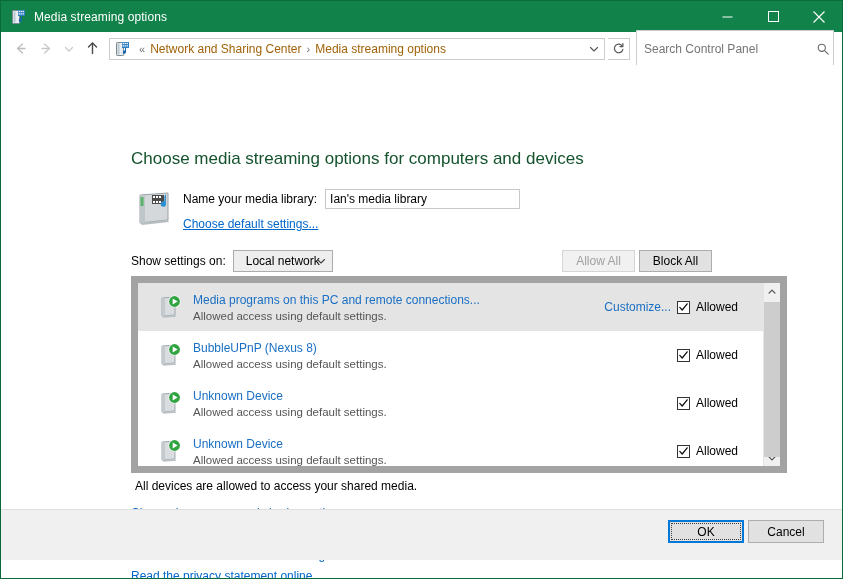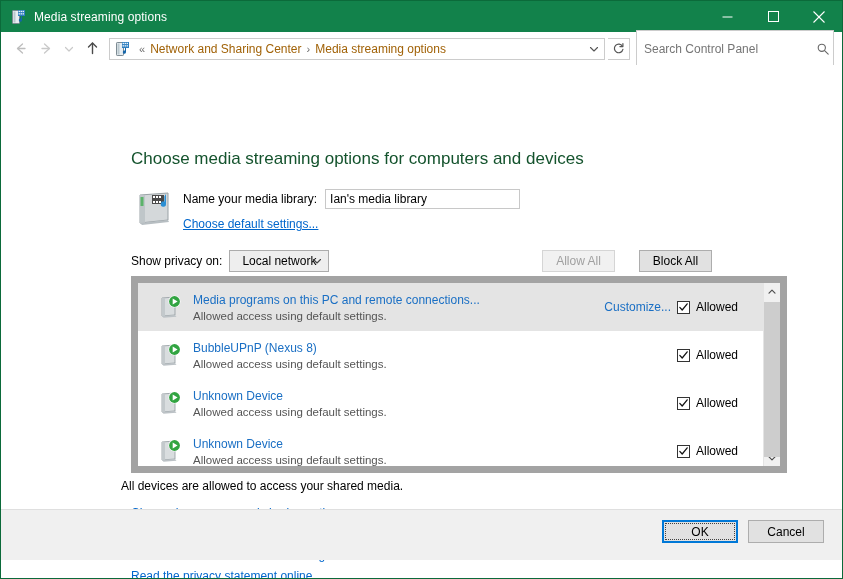--- a/index.html
+++ b/index.html
@@ -254,21 +254,21 @@
   .combo .caret {
     position: absolute;
     right: 6px;
     top: 50%;
     transform: translateY(-50%);
     display: flex;
   }
   .btns-right {
     margin-left: auto;
     display: flex;
-    gap: 24px;
+    gap: 4px;
   }
   .btn {
     min-width: 73px;
     height: 22px;
     box-sizing: border-box;
     border: 1px solid #adadad;
     background: #e1e1e1;
     font-family: "Liberation Sans", sans-serif;
     font-size: 12px;
     color: #000;
@@ -383,21 +383,21 @@
     position: absolute;
     left: 0; right: 0;
     top: 2px;
     height: 155px;
     background: #cdcdcd;
     cursor: default;
   }
 
   .status-text {
     position: absolute;
-    left: 120px;
+    left: 134px;
     top: 414px;
     font-size: 12px;
     color: #000;
   }
   .bottom-links {
     position: absolute;
     left: 130px;
     top: 441px;
   }
   .bottom-links .lnk {
@@ -413,21 +413,21 @@
     height: 51px;
     background: #f0f0f0;
     border-top: 1px solid #dfdfdf;
     box-sizing: border-box;
   }
   .footer-btns {
     position: absolute;
     right: 18px;
     top: 10px;
     display: flex;
-    gap: 10px;
+    gap: 4px;
     margin-left: 44px;
   }
   .fbtn {
     width: 76px;
     height: 23px;
     box-sizing: border-box;
     border: 1px solid #adadad;
     background: #e1e1e1;
     font-family: "Liberation Sans", sans-serif;
     font-size: 12px;
@@ -584,21 +584,21 @@
       <div class="lib-right">
         <div class="lib-line1">
           <span class="lib-label">Name your media library:</span>
           <input class="lib-input" type="text" value="Ian's media library" style="">
         </div>
         <a class="lnk lib-default">Choose default settings...</a>
       </div>
     </div>
 
     <div class="showrow">
-      <span class="showrow-label">Show privacy on:</span>
+      <span class="showrow-label">Show settings on:</span>
       <div class="combo">
         <span>Local network</span>
         <span class="caret">
           <svg width="10" height="10" viewBox="0 0 10 10">
               <path d="M1.5 3.5 L5 7 L8.5 3.5" fill="none" stroke="#444" stroke-width="1.1" stroke-linecap="round" stroke-linejoin="round"></path>
             </svg>
         </span>
       </div>
       <div class="btns-right">
         <button class="btn" disabled="">Allow All</button>

